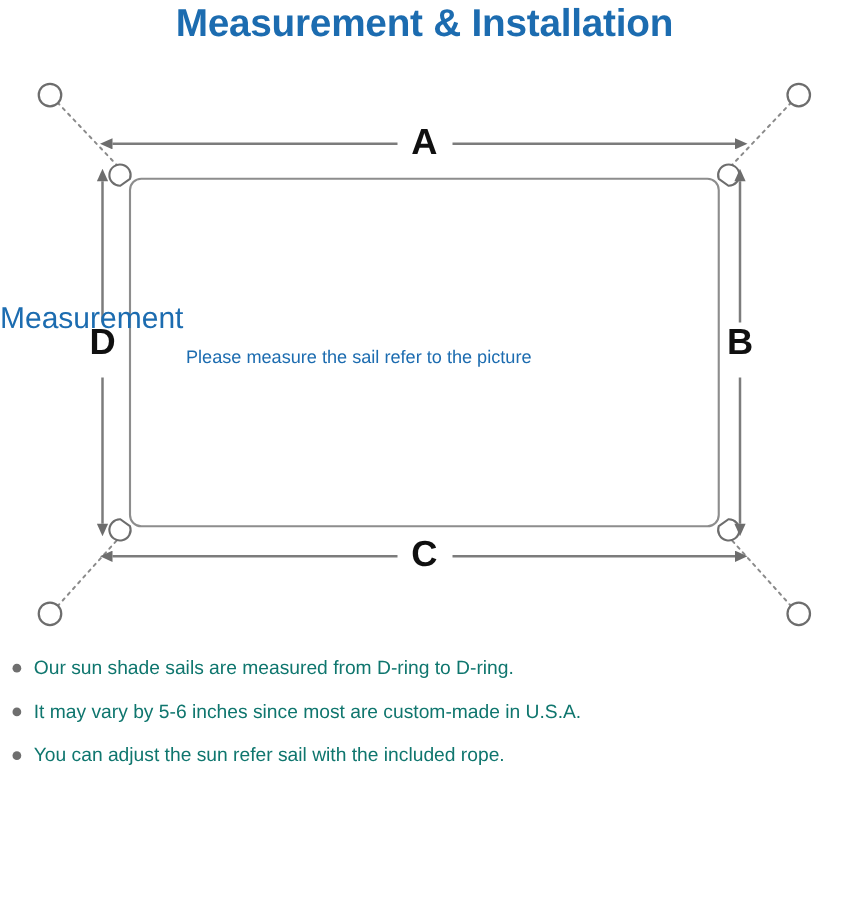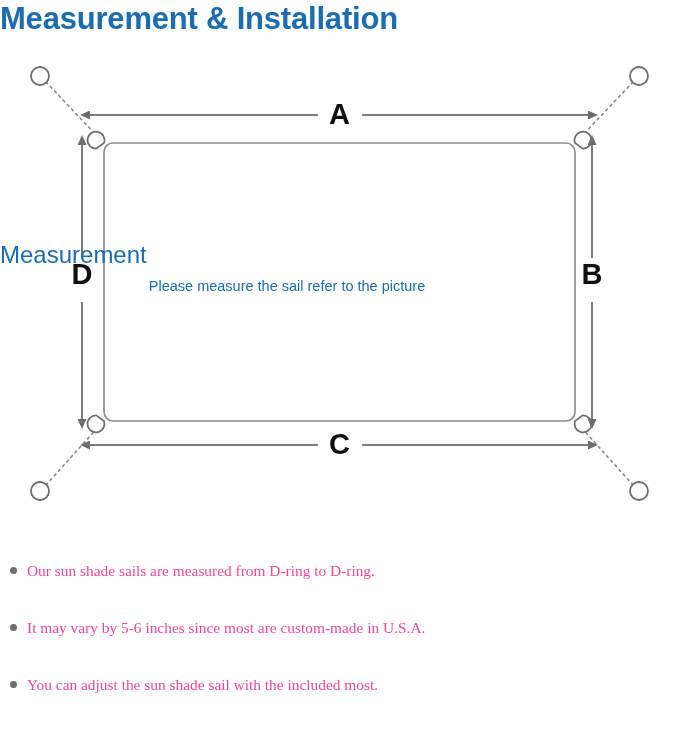--- a/index.html
+++ b/index.html
@@ -19,20 +19,21 @@
     height: 739px;
     overflow: hidden;
     background: #ffffff;
   }
   
   #title {
     position: absolute;
     left: 0;
     top: 0px;
     width: 679px;
+    text-align: center;
     font-size: 31px;
     font-weight: bold;
     color: #1C6CB0;
     letter-spacing: -0.2px;
     line-height: 38px;
     white-space: nowrap;
   }
   
   #diagram {
     position: absolute;
@@ -87,23 +88,22 @@
     left: 0;
     top: 524px;
     width: 679px;
   }
   .note {
     position: relative;
     padding-left: 27px;
     margin-bottom: 14px;
     font-size: 15.4px;
     line-height: 21px;
-    color: #ec4899;
-    font-family: Liberation Serif, serif;
-    margin-top: 36px;
+    color: #0f766e;
+    font-family: Liberation Sans, sans-serif;
   }
   .note .bullet {
     position: absolute;
     left: 10px;
     top: 7px;
     width: 7px;
     height: 7px;
     border-radius: 50%;
     background: #6f6f6f;
   }
@@ -183,17 +183,17 @@
     <div class="note">
       <span class="bullet"></span>
       <span class="txt">Our sun shade sails are measured from D-ring to D-ring.</span>
     </div>
     <div class="note">
       <span class="bullet"></span>
       <span class="txt">It may vary by 5-6 inches since most are custom-made in U.S.A.</span>
     </div>
     <div class="note">
       <span class="bullet"></span>
-      <span class="txt">You can adjust the sun shade sail with the included most.</span>
+      <span class="txt">You can adjust the sun refer sail with the included rope.</span>
     </div>
   </div>
 
 </div>
 
 </body></html>

